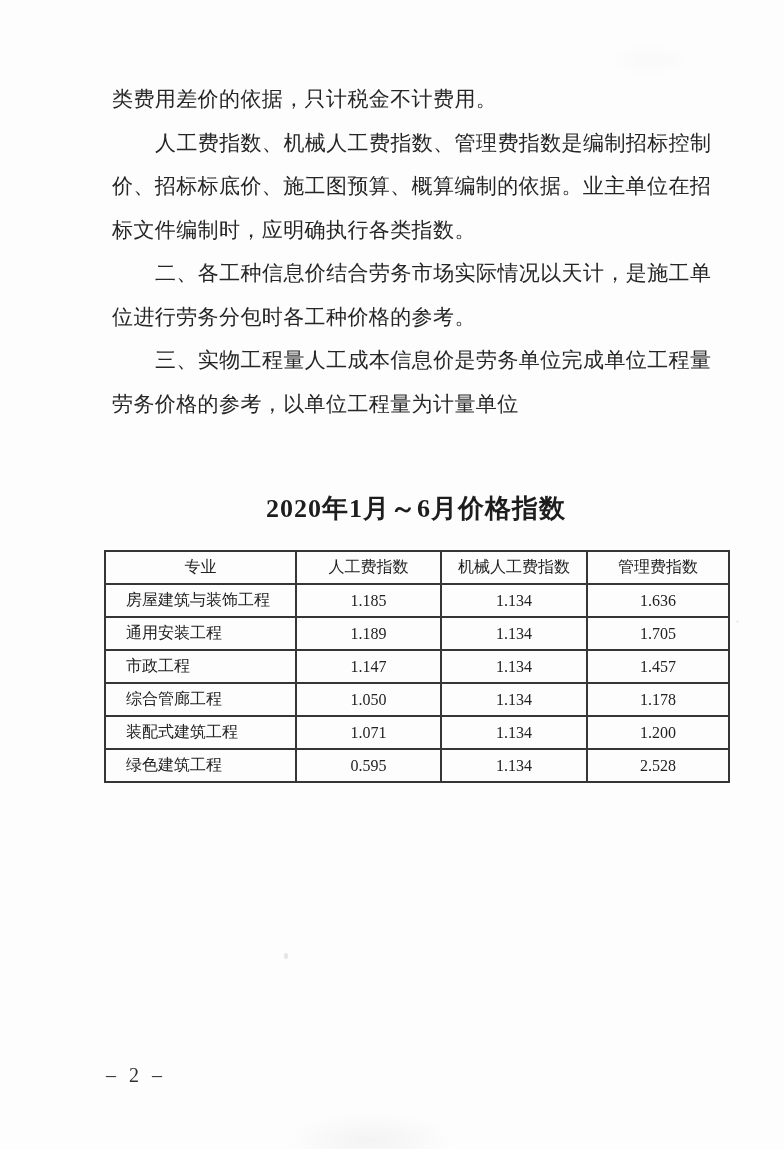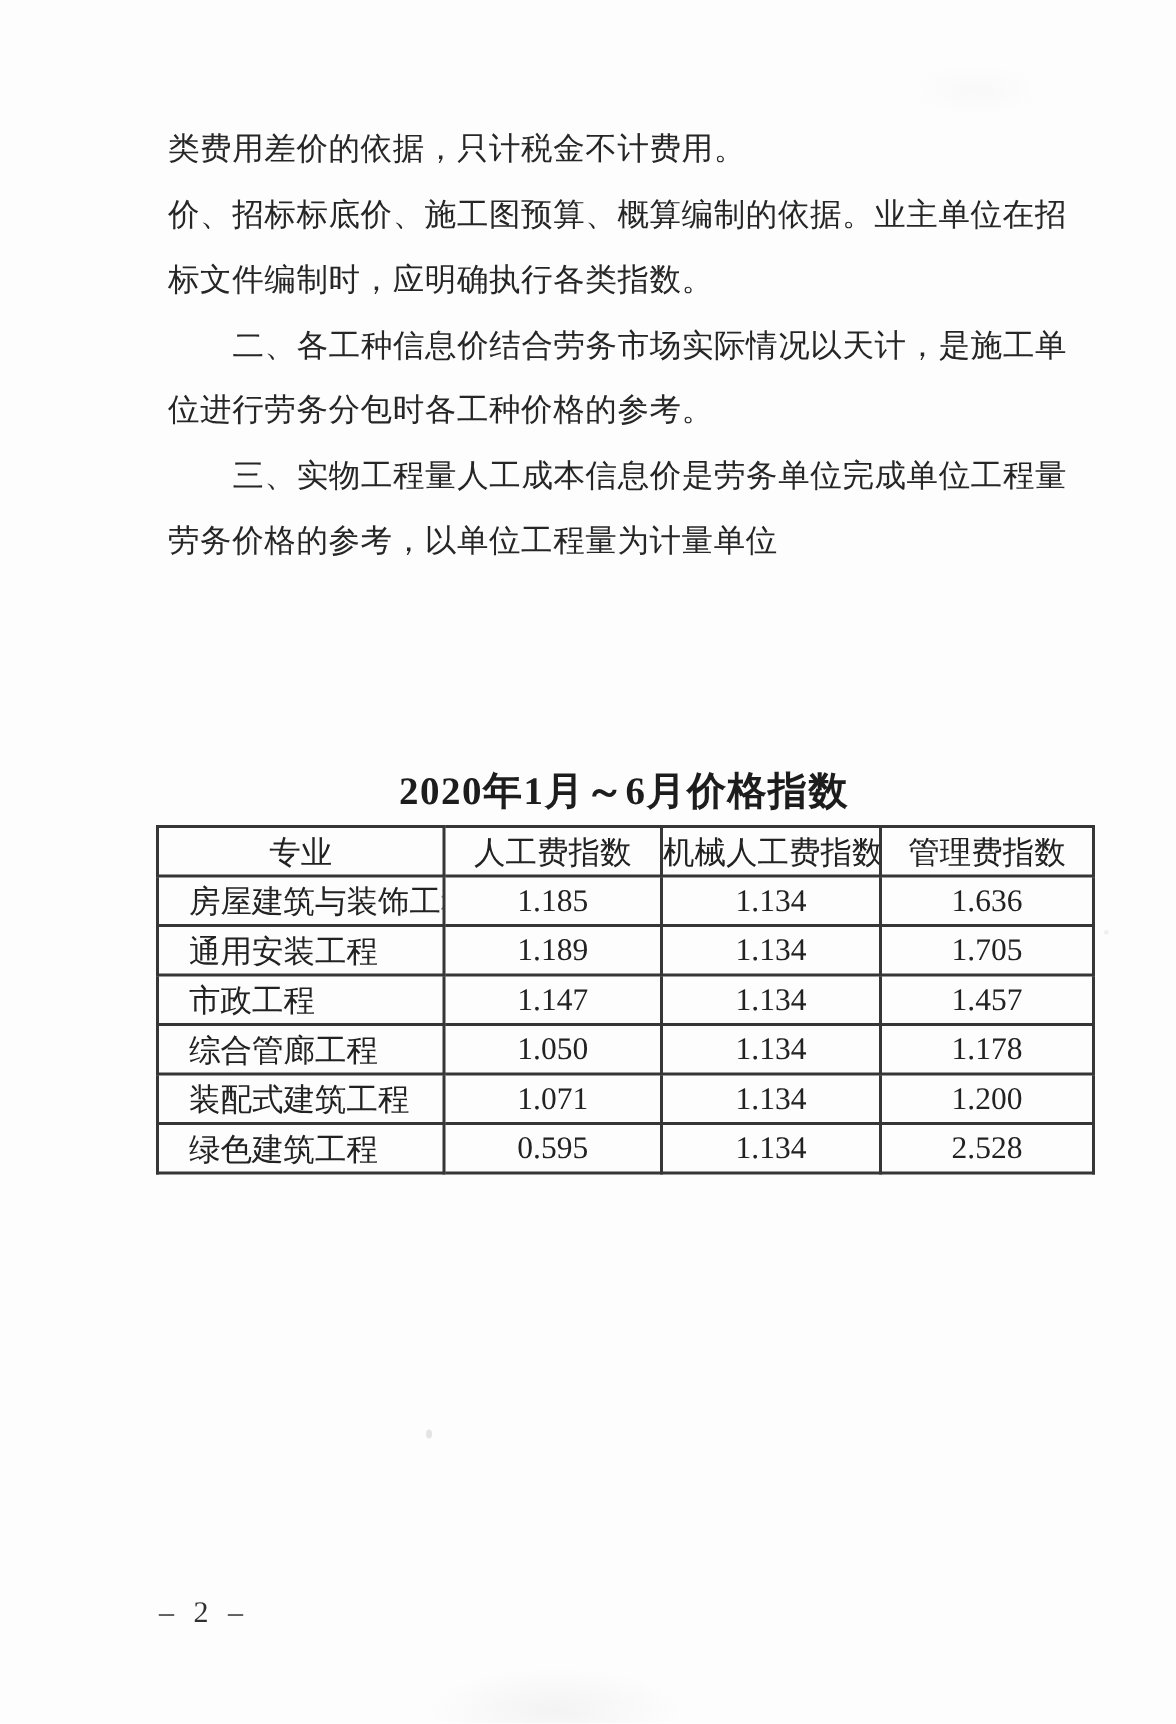--- a/index.html
+++ b/index.html
@@ -37,21 +37,21 @@
     line-height: 43.5px;
     white-space: nowrap;
   }
   .line.indent {
     text-indent: 43px;
   }
   
   .table-title {
     position: absolute;
     left: 104px;
-    top: 512px;
+    top: 493px;
     width: 624px;
     margin: 0;
     text-align: center;
     font-size: 26px;
     font-weight: bold;
     letter-spacing: 1px;
     color: #1d1d1d;
     line-height: 32px;
   }
   
@@ -60,21 +60,21 @@
     left: 104px;
     top: 550px;
     width: 624px;
     border-collapse: collapse;
     table-layout: fixed;
     color: #222222;
   }
   table.price-table th,
   table.price-table td {
     border: 2px solid #363636;
-    font-size: 21px;
+    font-size: 16px;
     font-weight: normal;
     height: 31px;
     padding: 0;
     text-align: center;
     overflow: hidden;
     white-space: nowrap;
   }
   table.price-table td.name-cell {
     text-align: left;
     padding-left: 20px;
@@ -102,20 +102,21 @@
   .speck.s1 { left: 284px; top: 953px; width: 4px; height: 6px; }
   .speck.s2 { left: 736px; top: 620px; width: 3px; height: 3px; opacity: 0.3; }
 </style>
 </head>
 <body>
 
 <div class="page">
 
   <div class="body-text">
     <div class="line">类费用差价的依据，只计税金不计费用。</div>
+    <div class="line indent">人工费指数、机械人工费指数、管理费指数是编制招标控制</div>
     <div class="line">价、招标标底价、施工图预算、概算编制的依据。业主单位在招</div>
     <div class="line">标文件编制时，应明确执行各类指数。</div>
     <div class="line indent">二、各工种信息价结合劳务市场实际情况以天计，是施工单</div>
     <div class="line">位进行劳务分包时各工种价格的参考。</div>
     <div class="line indent">三、实物工程量人工成本信息价是劳务单位完成单位工程量</div>
     <div class="line">劳务价格的参考，以单位工程量为计量单位</div>
   </div>
 
   <h2 class="table-title">2020年1月～6月价格指数</h2>
 

